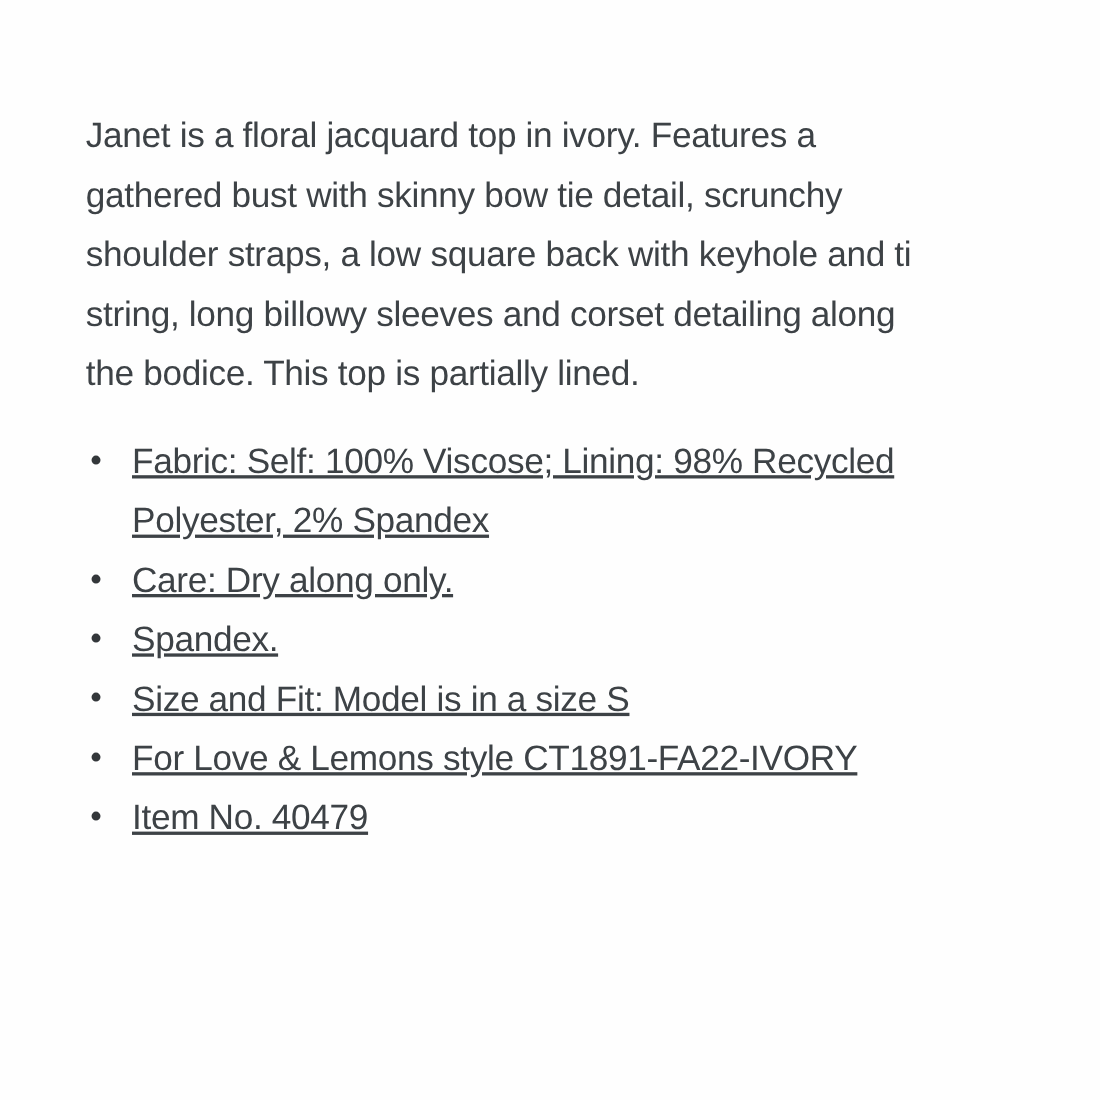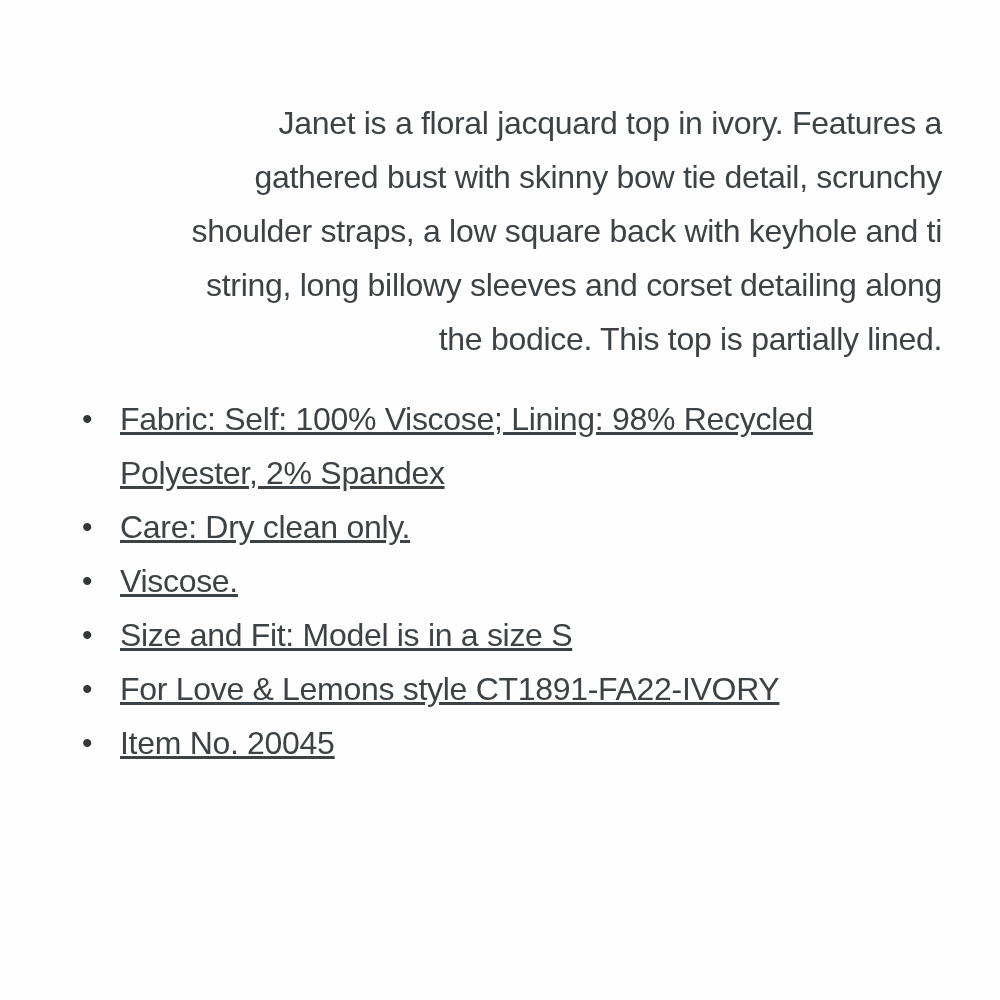--- a/index.html
+++ b/index.html
@@ -17,21 +17,20 @@
     padding: 96px 58px 0 78px;
     width: 1000px;
   }
   .desc {
     margin: 0;
     max-width: 880px;
     font-size: 32px;
     line-height: 54px;
     letter-spacing: -0.3px;
     white-space: pre-line; 
-    text-align: right;
   }
   ul.details {
     list-style: none;
     margin: 26px 0 0 0;
     padding: 0;
     max-width: 880px;
   }
   ul.details li {
     display: flex;
     align-items: flex-start;
@@ -68,37 +67,37 @@
   <ul class="details">
 
     <li>
       <span class="bullet">•</span>
       <span class="li-text">Fabric: Self: 100% Viscose; Lining: 98% Recycled
 Polyester, 2% Spandex</span>
     </li>
 
     <li>
       <span class="bullet">•</span>
-      <span class="li-text">Care: Dry clean only.</span>
+      <span class="li-text">Care: Dry along only.</span>
     </li>
 
     <li>
       <span class="bullet">•</span>
-      <span class="li-text">Viscose.</span>
+      <span class="li-text">Spandex.</span>
     </li>
 
     <li>
       <span class="bullet">•</span>
       <span class="li-text">Size and Fit: Model is in a size S</span>
     </li>
 
     <li>
       <span class="bullet">•</span>
       <span class="li-text">For Love &amp; Lemons style CT1891-FA22-IVORY</span>
     </li>
 
     <li>
       <span class="bullet">•</span>
-      <span class="li-text">Item No. 20045</span>
+      <span class="li-text">Item No. 40479</span>
     </li>
 
   </ul>
 </div>
 
 </body></html>

